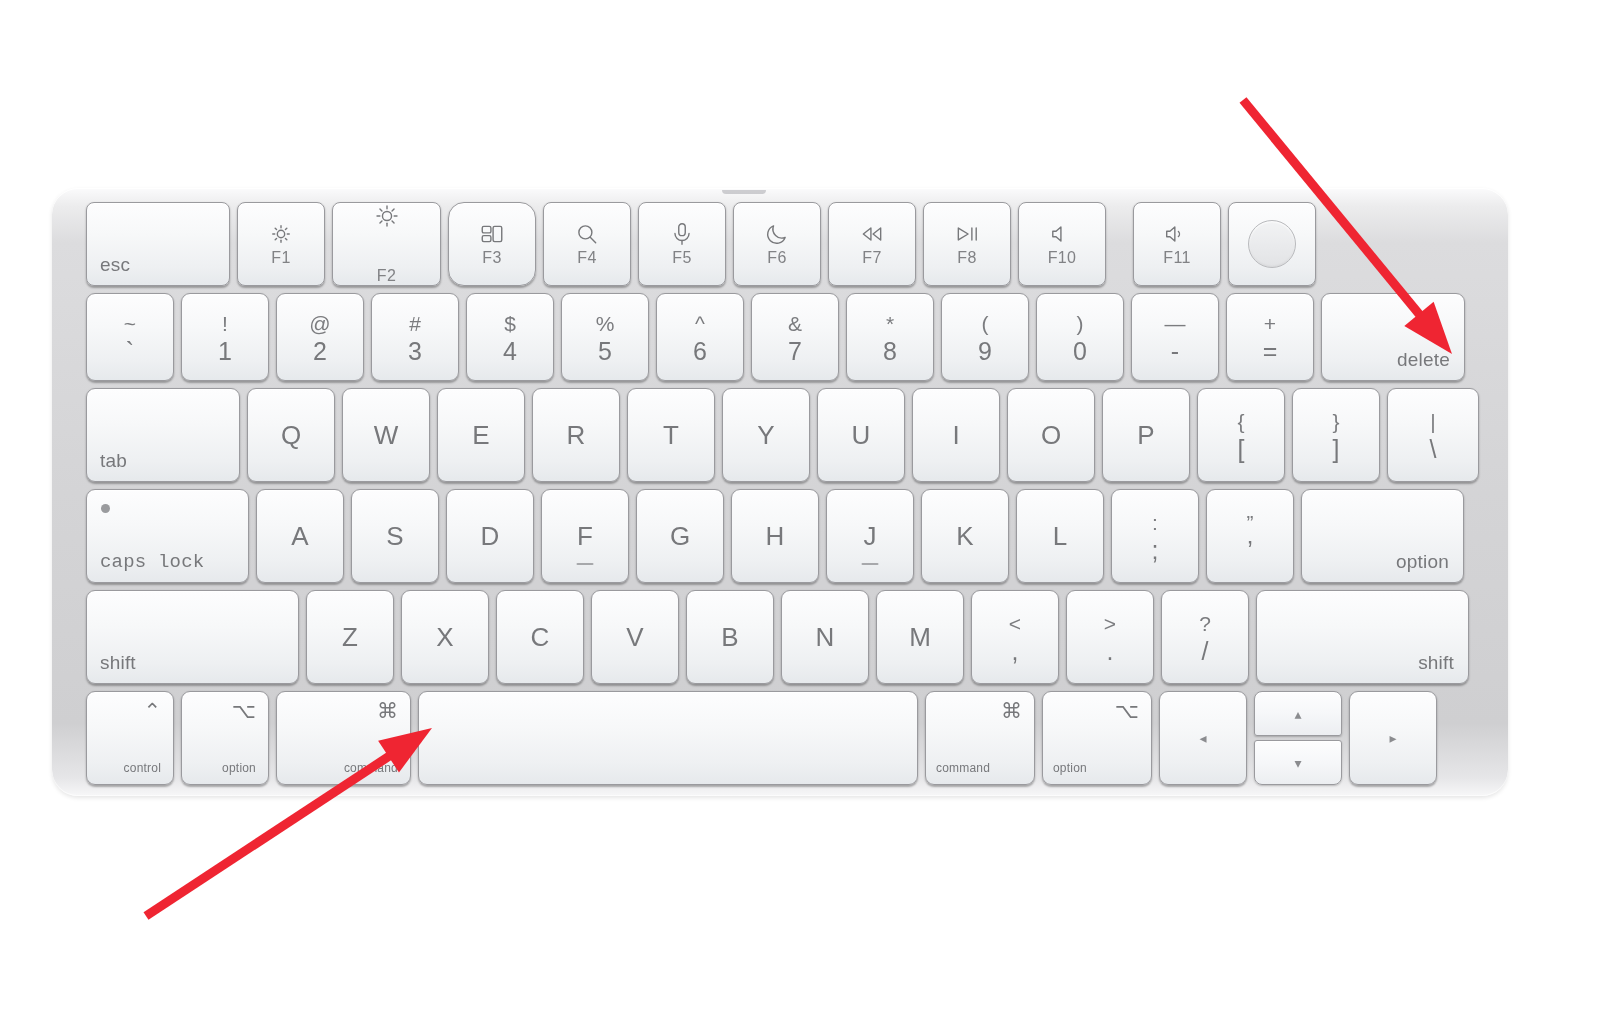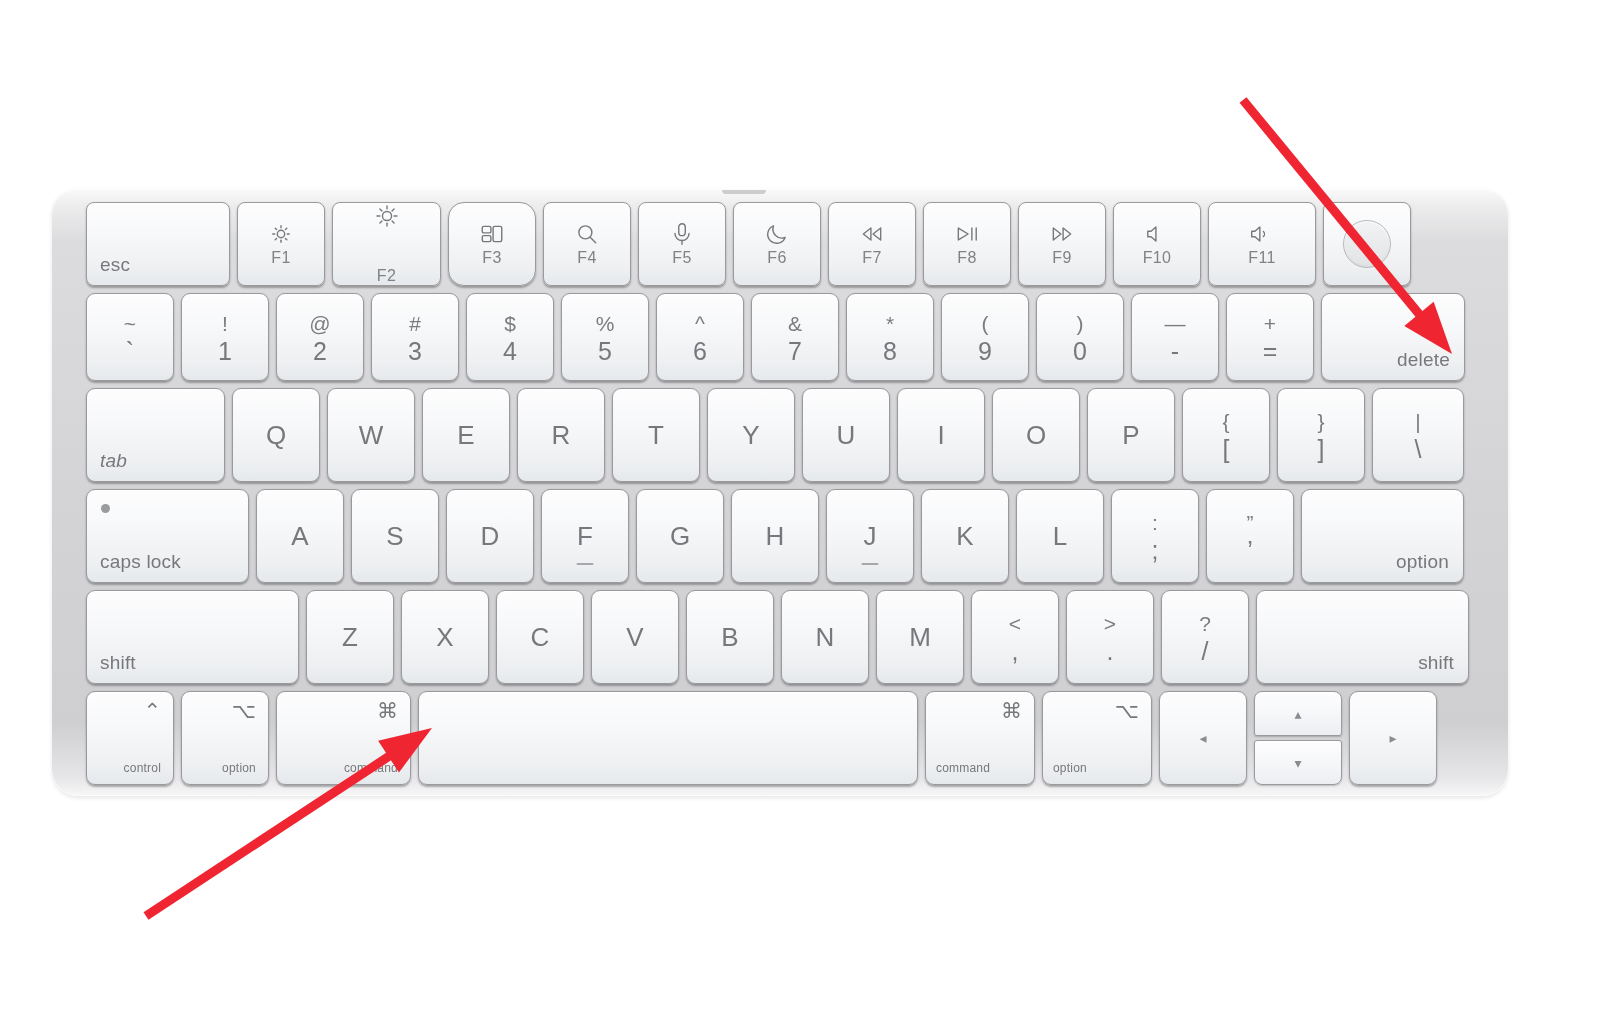--- a/index.html
+++ b/index.html
@@ -358,35 +358,26 @@
                 <path d="M4 6.5 13 12 4 17.5z"></path>
                 <line x1="16.5" y1="6.5" x2="16.5" y2="17.5"></line>
                 <line x1="20.5" y1="6.5" x2="20.5" y2="17.5"></line>
               </svg>
             </span>
             <span class="fn-num">F8</span>
           </div>
           <div class="key fnkey" style="width: 88px;">
             <span class="fn-icon">
               <svg width="26" height="26" viewBox="0 0 24 24" fill="none" stroke="currentColor" stroke-width="1.3" stroke-linecap="round" stroke-linejoin="round">
-                <path d="M4 6.5 11 12 4 17.5z"></path>
-                <path d="M13 6.5 20 12l-7 5.5z"></path>
-              </svg>
-            </span>
-            <span class="fn-num">F9</span>
-          </div>
-          <div class="key fnkey" style="width: 88px;">
-            <span class="fn-icon">
-              <svg width="26" height="26" viewBox="0 0 24 24" fill="none" stroke="currentColor" stroke-width="1.3" stroke-linecap="round" stroke-linejoin="round">
                 <path d="M11 5.5 6.5 9.5H3.5v5h3L11 18.5z"></path>
               </svg>
             </span>
             <span class="fn-num">F10</span>
           </div>
-          <div class="key fnkey" style="width: 108px;">
+          <div class="key fnkey" style="width: 88px; margin-left: 20px;">
             <span class="fn-icon">
               <svg width="26" height="26" viewBox="0 0 24 24" fill="none" stroke="currentColor" stroke-width="1.3" stroke-linecap="round" stroke-linejoin="round">
                 <path d="M10 5.5 5.5 9.5H2.5v5h3L10 18.5z"></path>
                 <path d="M13.3 9.6a3.4 3.4 0 0 1 0 4.8"></path>
               </svg>
             </span>
             <span class="fn-num">F11</span>
           </div>
           <div class="key touchid" style="width: 88px;">
             <div class="tid-circle"></div>
@@ -443,21 +434,21 @@
           </div>
           <div class="key dual" style="width: 88px;">
             <span class="top">+</span>
             <span class="bot">=</span>
           </div>
           <div class="key lbl-corner-right" style="width: 144px;">
             <span>delete</span>
           </div>
         </div>
       <div class="krow row-tab" id="row-tab">
-          <div class="key lbl-corner" style="width: 139px; font-style: italic;">
+          <div class="key lbl-corner" style="width: 154px;">
             <span>tab</span>
           </div>
           <div class="key lbl-center" style="width: 88px;">
             <span>Q</span>
           </div>
           <div class="key lbl-center" style="width: 88px;">
             <span>W</span>
           </div>
           <div class="key lbl-center" style="width: 88px;">
             <span>E</span>
@@ -490,21 +481,21 @@
           <div class="key dual" style="width: 88px;">
             <span class="top">}</span>
             <span class="bot">]</span>
           </div>
           <div class="key dual" style="width: 92px;">
             <span class="top">|</span>
             <span class="bot">\</span>
           </div>
         </div>
       <div class="krow row-caps" id="row-caps">
-          <div class="key lbl-corner" style="width: 163px;">
+          <div class="key lbl-corner" style="width: 163px; font-family: Liberation Mono, monospace;">
             <span class="capsdot"></span>
             <span>caps lock</span>
           </div>
           <div class="key lbl-center" style="width: 88px;">
             <span>A</span>
           </div>
           <div class="key lbl-center" style="width: 88px;">
             <span>S</span>
           </div>
           <div class="key lbl-center" style="width: 88px;">

